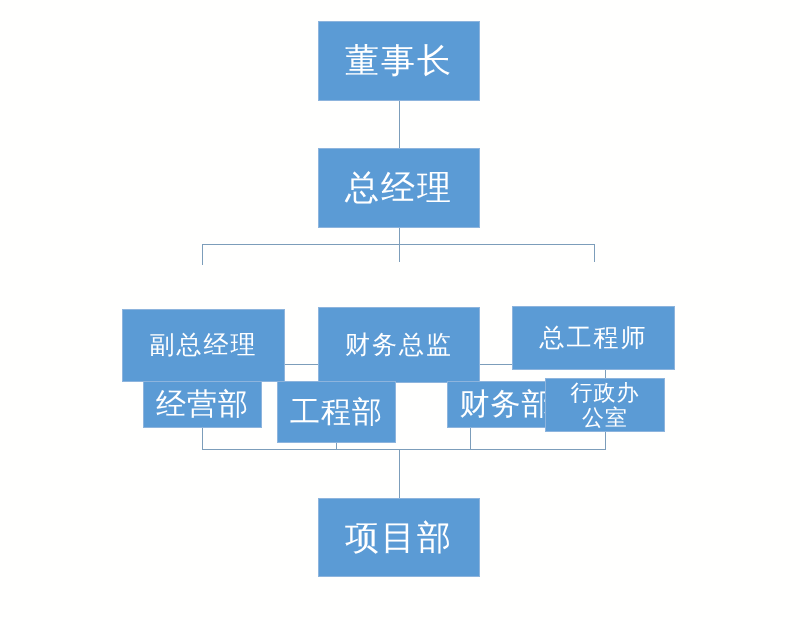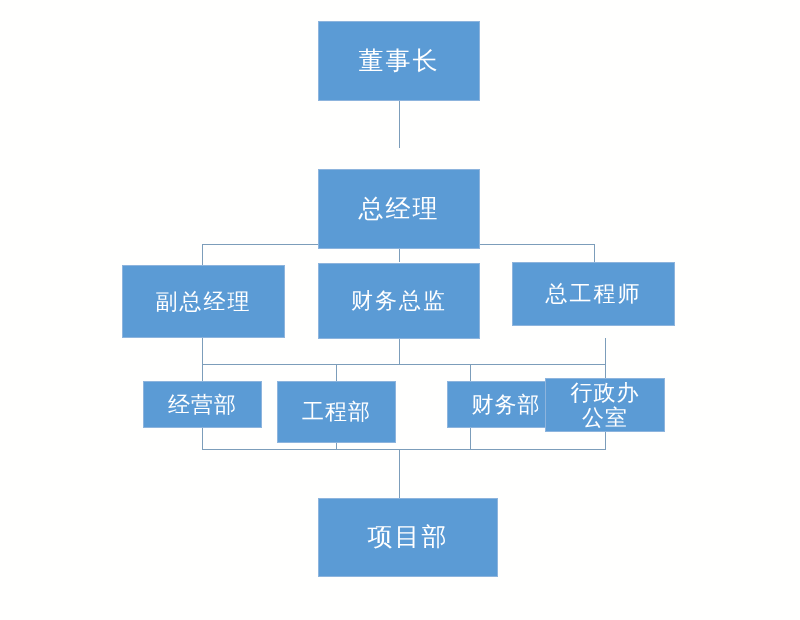--- a/index.html
+++ b/index.html
@@ -40,23 +40,23 @@
     color: #ffffff;
     font-weight: 400;
     letter-spacing: 2px;
     line-height: 1.15;
     white-space: pre-line;
     -webkit-font-smoothing: antialiased;
   }
   .node .label { display: block; width: 100%; }
 
   
-  .tier-exec   { font-size: 25px; }
-  .tier-mid    { font-size: 22px; }
-  .tier-dept   { font-size: 22px; letter-spacing: 1px; }
+  .tier-exec   { font-size: 34px; }
+  .tier-mid    { font-size: 25px; margin-top: 44px; }
+  .tier-dept   { font-size: 30px; letter-spacing: 1px; }
   .tier-office { font-size: 22px; letter-spacing: 1px; align-items: flex-start; padding-top: 1px; }
 </style>
 </head>
 <body>
 
 <div id="canvas">
   <div id="connector-layer">
       <div class="conn v" style="left: 399px; top: 101px; height: 47px;"></div>
       <div class="conn v" style="left: 399px; top: 228px; height: 16px;"></div>
       <div class="conn h" style="left: 202px; top: 244px; width: 393px;"></div>
@@ -73,24 +73,24 @@
       <div class="conn v" style="left: 605px; top: 364px; height: 14px;"></div>
       <div class="conn v" style="left: 202px; top: 428px; height: 22px;"></div>
       <div class="conn v" style="left: 336px; top: 428px; height: 22px;"></div>
       <div class="conn v" style="left: 470px; top: 428px; height: 22px;"></div>
       <div class="conn v" style="left: 605px; top: 432px; height: 18px;"></div>
       <div class="conn h" style="left: 202px; top: 449px; width: 404px;"></div>
       <div class="conn v" style="left: 399px; top: 449px; height: 49px;"></div>
     </div>
   <div id="node-layer">
       <div class="node tier-exec" style="left: 318px; top: 21px; width: 162px; height: 80px;"><span class="label">董事长</span></div>
-      <div class="node tier-exec" style="left: 318px; top: 148px; width: 162px; height: 80px; margin-top: 21px;"><span class="label">总经理</span></div>
+      <div class="node tier-exec" style="left: 318px; top: 148px; width: 162px; height: 80px;"><span class="label">总经理</span></div>
       <div class="node tier-mid" style="left: 122px; top: 265px; width: 163px; height: 73px;"><span class="label">副总经理</span></div>
       <div class="node tier-mid" style="left: 318px; top: 263px; width: 162px; height: 76px;"><span class="label">财务总监</span></div>
       <div class="node tier-mid" style="left: 512px; top: 262px; width: 163px; height: 64px;"><span class="label">总工程师</span></div>
       <div class="node tier-dept" style="left: 143px; top: 381px; width: 119px; height: 47px;"><span class="label">经营部</span></div>
       <div class="node tier-dept" style="left: 277px; top: 381px; width: 119px; height: 62px;"><span class="label">工程部</span></div>
       <div class="node tier-dept" style="left: 411px; top: 381px; width: 118px; height: 47px; margin-left: 36px;"><span class="label">财务部</span></div>
       <div class="node tier-office" style="left: 545px; top: 378px; width: 120px; height: 54px;"><span class="label">行政办
 公室</span></div>
-      <div class="node tier-exec" style="left: 318px; top: 498px; width: 180px; height: 79px;"><span class="label">项目部</span></div>
+      <div class="node tier-exec" style="left: 318px; top: 498px; width: 162px; height: 79px;"><span class="label">项目部</span></div>
     </div>
 </div>
 
 </body></html>

